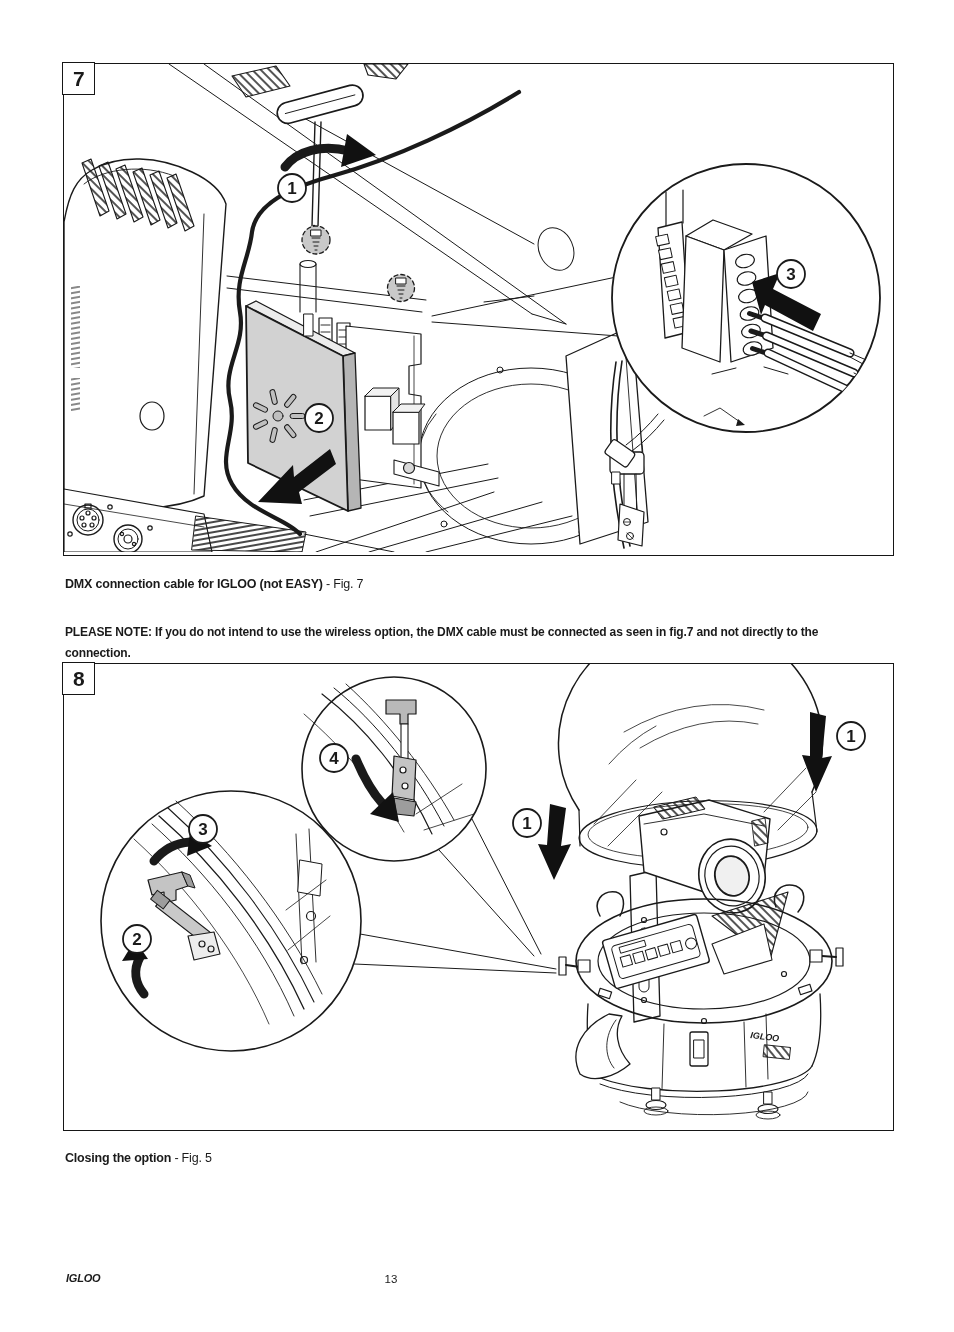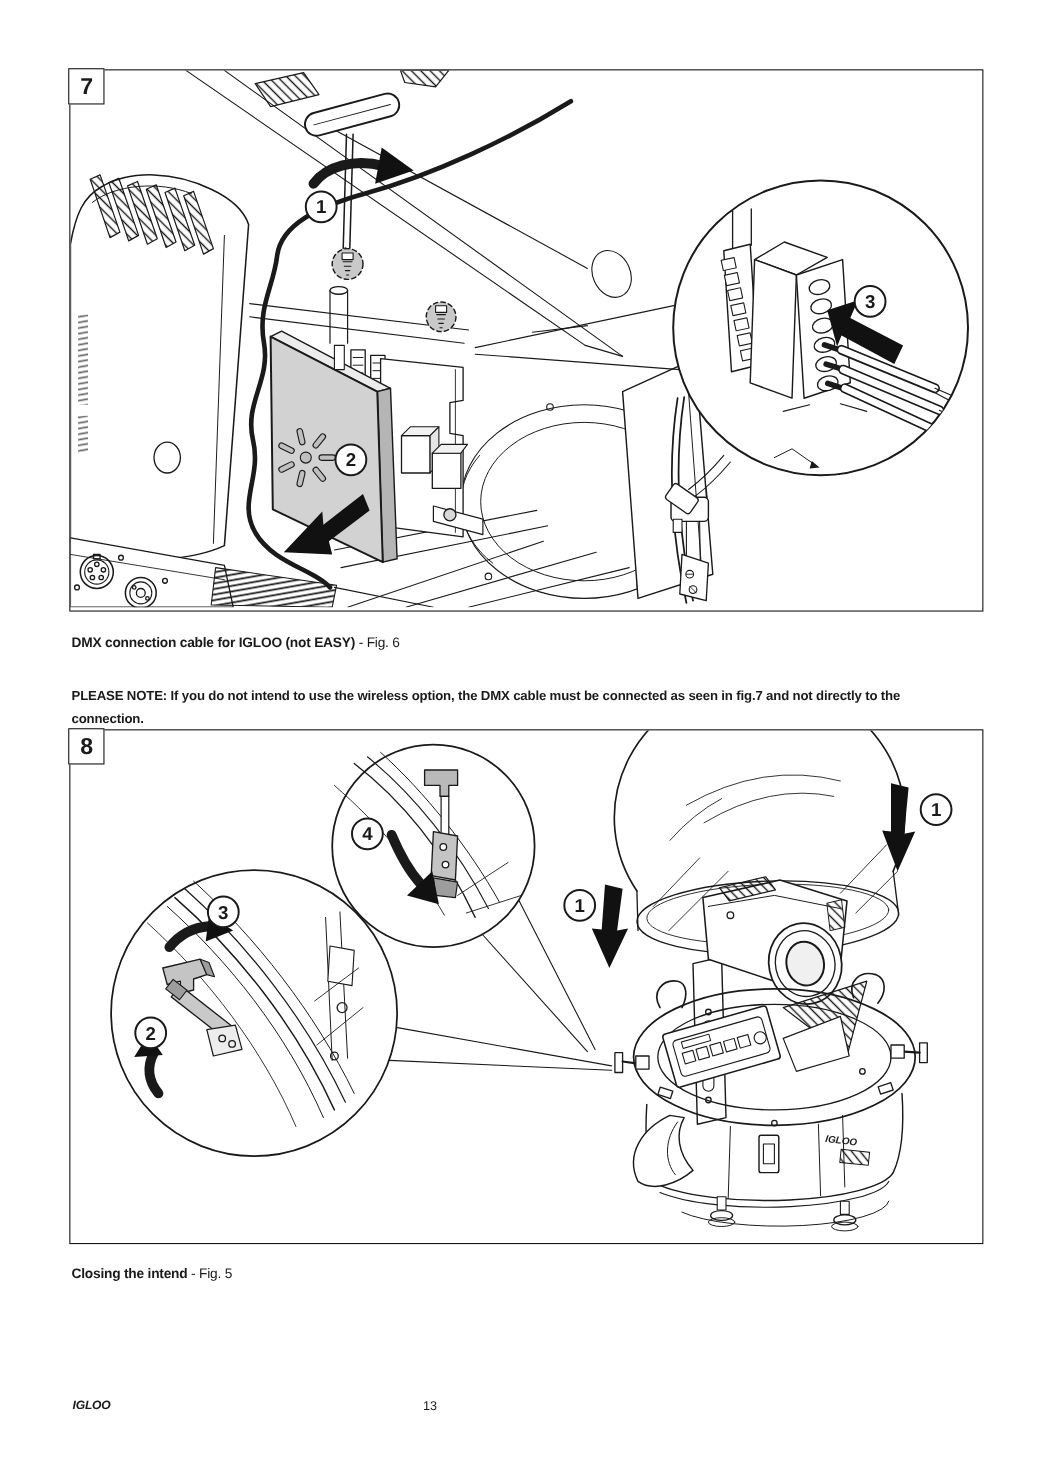--- a/index.html
+++ b/index.html
@@ -268,21 +268,21 @@
       <g>
         <path d="M594,350 C584,362 574,372 562,381" stroke-width="1"></path>
         <path d="M600,356 C590,368 580,378 568,387" stroke-width="1"></path>
         <g transform="rotate(35 556 390)">
             <rect x="542" y="381" width="27" height="17" rx="3" fill="#fff" stroke-width="1.2"></rect>
           </g>
       </g>
     </svg>
   </figure>
 
-  <p class="caption cap7"><b>DMX connection cable for IGLOO (not EASY)</b><span> - Fig. 6</span></p>
+  <p class="caption cap7"><b>DMX connection cable for IGLOO (not EASY)</b><span> - Fig. 7</span></p>
 
   <div class="note">
     <div>PLEASE NOTE: If you do not intend to use the wireless option, the DMX cable must be connected as seen in fig.7 and not directly to the</div>
     <div>connection.</div>
   </div>
 
   <figure class="fig fig8" style="margin:0">
     <div class="figlabel">8</div>
     <svg width="826" height="463" viewBox="0 0 826 463" stroke="#1a1a1a" fill="none" stroke-width="1.2" stroke-linecap="round" stroke-linejoin="round">
       <defs>
@@ -468,18 +468,18 @@
       <g>
         <polygon points="746,48 762,52 758,94 768,92 752,128 738,91 746,92" fill="#111" stroke="none"></polygon>
       </g>
       <g>
         <circle cx="787" cy="72" r="14" fill="#fff" stroke-width="1.8"></circle>
         <text class="co" x="787" y="78">1</text>
       </g>
     </svg>
   </figure>
 
-  <p class="caption cap8"><b>Closing the intend</b><span> - Fig. 5</span></p>
+  <p class="caption cap8"><b>Closing the option</b><span> - Fig. 5</span></p>
 
   <div class="footer-brand">IGLOO</div>
   <div class="footer-page">13</div>
 
 </div>
 
 </body></html>

